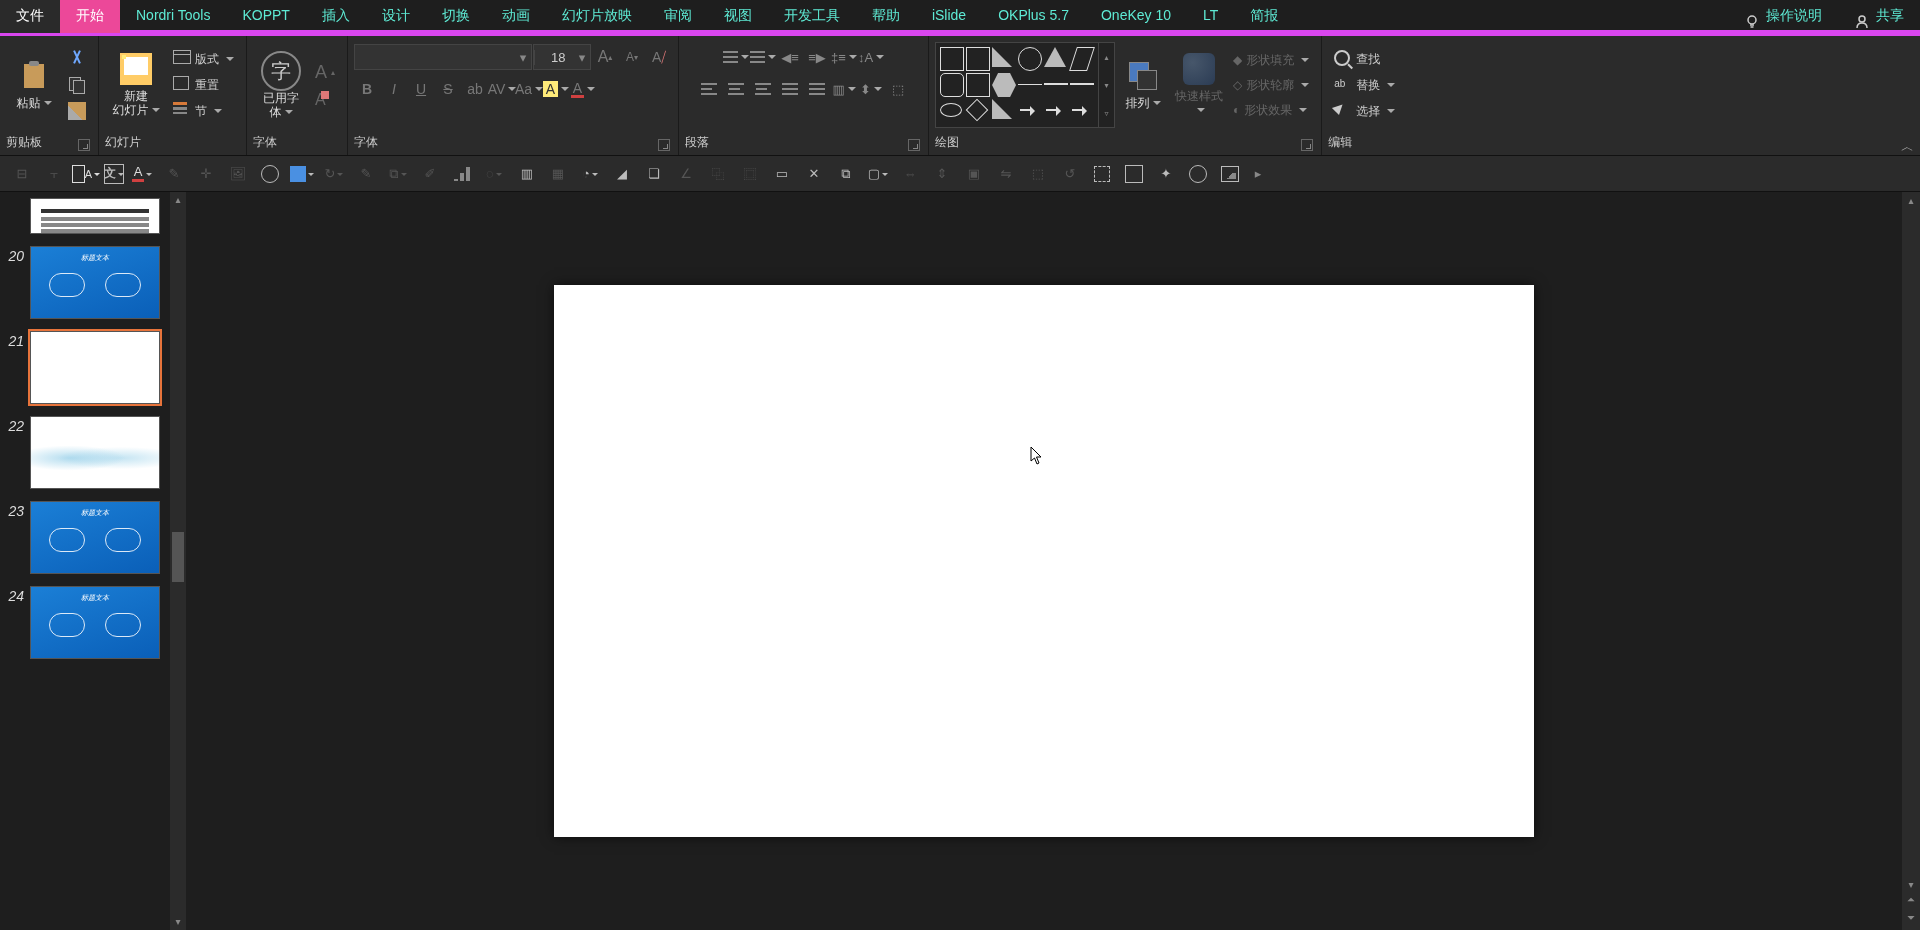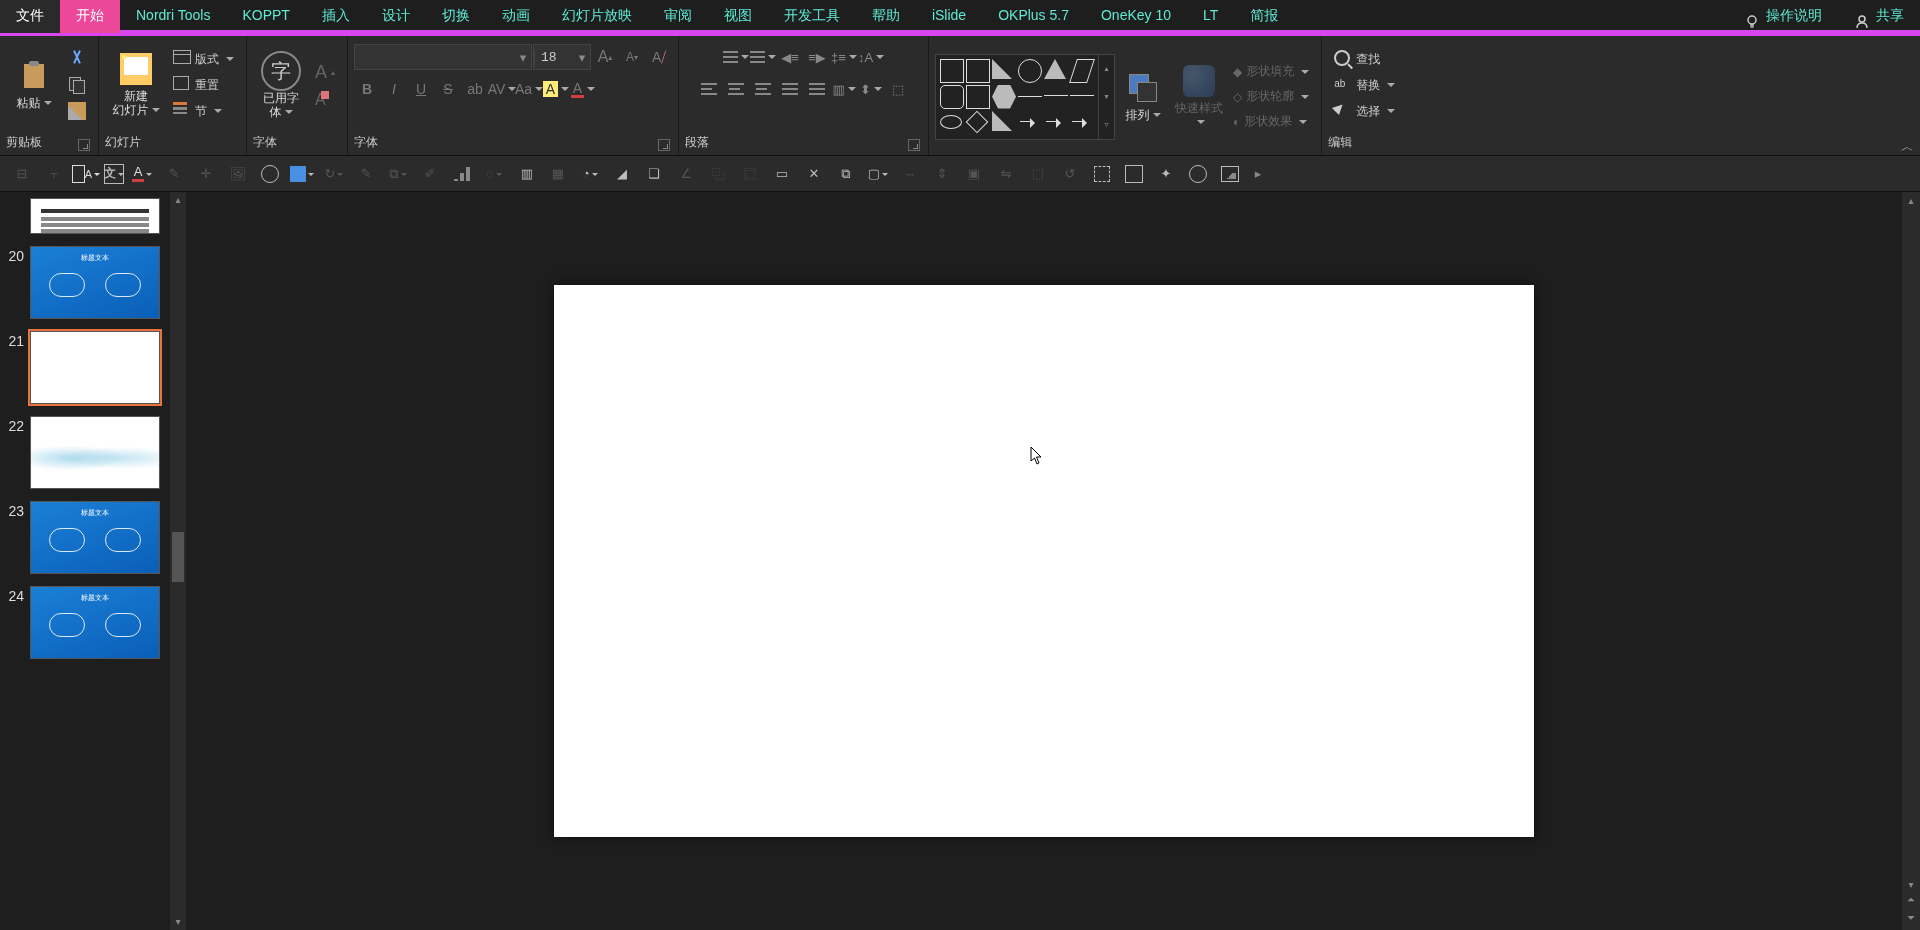--- a/index.html
+++ b/index.html
@@ -49,21 +49,21 @@
 .ic-layout::before{content:"";display:inline-block;width:16px;height:12px;border:1px solid #aaa;background:linear-gradient(#aaa,#aaa) 0 3px/100% 1px no-repeat;}
 .ic-reset::before{content:"";display:inline-block;width:14px;height:12px;border:1px solid #aaa;}
 .ic-section::before{content:"";display:inline-block;width:14px;height:12px;background:linear-gradient(#d77a3a,#d77a3a) 0 0/100% 3px no-repeat,linear-gradient(#888,#888) 0 5px/100% 3px no-repeat,linear-gradient(#888,#888) 0 10px/100% 3px no-repeat;}
 
 .ic-fontcircle{width:40px;height:40px;border:2px solid #888;border-radius:50%;display:flex;align-items:center;justify-content:center;font-size:20px;color:#ccc;}
 .ic-Aplus{font-size:18px;color:#bbb;} .ic-Aplus::after{content:"▴";font-size:8px;vertical-align:super;}
 .ic-Aclear{font-size:16px;color:#bbb;position:relative;} .ic-Aclear::after{content:"";position:absolute;left:10px;top:2px;width:8px;height:8px;background:#d77;}
 
 .fontbox{display:flex;align-items:center;border:1px solid #444;background:#333;height:26px;}
 .fontname{width:160px;padding:0 6px;color:#888;}
-.fontsize{width:40px;padding:0 6px;border-left:1px solid #444;color:#ccc;font-family:Liberation Mono, monospace;}
+.fontsize{width:40px;padding:0 16px;border-left:1px solid #444;color:#ccc;}
 .fsdrop{width:16px;text-align:center;color:#888;}
 .fmtbtn{width:26px;height:26px;display:inline-flex;align-items:center;justify-content:center;font-size:14px;color:#777;cursor:pointer;}
 .fontrow{display:flex;gap:1px;align-items:center;}
 .underA{border-bottom:3px solid #d04040;display:inline-block;line-height:14px;padding:0 2px;}
 .hiA{background:#ffeb7a;color:#333;padding:0 3px;}
 
 .parabtn{width:26px;height:26px;display:inline-flex;align-items:center;justify-content:center;color:#888;cursor:pointer;}
 .lines{width:16px;height:12px;display:inline-block;background:linear-gradient(#888,#888) 0 0/100% 2px no-repeat,linear-gradient(#888,#888) 0 5px/100% 2px no-repeat,linear-gradient(#888,#888) 0 10px/100% 2px no-repeat;}
 .lines.left{background:linear-gradient(#888,#888)0 0/100% 2px no-repeat,linear-gradient(#888,#888)0 5px/70% 2px no-repeat,linear-gradient(#888,#888)0 10px/100% 2px no-repeat;}
 .lines.center{background:linear-gradient(#888,#888)0 0/100% 2px no-repeat,linear-gradient(#888,#888)15% 5px/70% 2px no-repeat,linear-gradient(#888,#888)0 10px/100% 2px no-repeat;}
@@ -113,21 +113,21 @@
 .tb.sel::before{content:"";width:14px;height:14px;border:1px dashed currentColor;}
 .tb.pic::before{content:"";width:16px;height:14px;border:1.5px solid currentColor;background:linear-gradient(135deg,transparent 50%,#888 50%) 2px 6px/12px 6px no-repeat;}
 .tb.dd::after{content:"";margin-left:2px;border:3px solid transparent;border-top-color:currentColor;transform:translateY(2px);}
 .tb.more{width:20px;}
 .tb.more::before{content:"▸";color:#888;}
 
 
 .workspace{display:flex;height:738px;background:#1e1e1e;}
 .thumbs{width:186px;background:#1e1e1e;overflow:hidden;position:relative;}
 .thumblist{position:absolute;left:0;top:0;right:16px;}
-.thumbrow{display:flex;align-items:flex-start;padding:6px 0 6px 4px;}
+.thumbrow{display:flex;align-items:flex-start;padding:6px 0 6px 4px;font-style:italic;}
 .tnum{width:26px;text-align:right;padding-right:6px;color:#ddd;font-size:14px;padding-top:2px;}
 .tslide{width:130px;height:73px;background:#fff;border:1px solid #555;position:relative;overflow:hidden;}
 .tslide.sel{outline:2px solid #e8743b;}
 .tslide.blue{background:linear-gradient(160deg,#1b7fd6,#0a5fb8);}
 .tslide.wave{background:#fff;}
 .tslide.wave::after{content:"";position:absolute;left:0;right:0;top:26px;height:30px;background:radial-gradient(ellipse 80px 18px at 30% 50%,rgba(90,180,220,.45),transparent 70%),radial-gradient(ellipse 90px 16px at 70% 50%,rgba(90,180,220,.35),transparent 70%);}
 .tslide.text::before{content:"";position:absolute;left:10px;top:10px;right:10px;height:4px;background:#333;box-shadow:0 8px 0 #888,0 14px 0 #888,0 20px 0 #888,0 26px 0 #888,0 34px 0 #888,0 40px 0 #888;}
 .tslide.blue .badge{position:absolute;width:36px;height:24px;border:1.5px solid rgba(255,255,255,.85);border-radius:12px;}
 .tslide.blue .badge.b1{left:18px;top:26px;} .tslide.blue .badge.b2{right:18px;top:26px;}
 .tslide.blue .ttl{position:absolute;left:0;right:0;top:6px;text-align:center;color:#fff;font-size:7px;}
@@ -372,20 +372,21 @@
         <div class="smbtn disabled drop">
             <span>◇</span>
             <span>形状轮廓</span>
           </div>
         <div class="smbtn disabled drop">
             <span>◐</span>
             <span>形状效果</span>
           </div>
       </div>
     </div>
+    <div class="group-label"><span>绘图</span><span class="dlg-launch"></span></div>
   </div>
 
   <div class="group" style="border-right:none;">
     <div class="group-body">
       <div class="col">
         <div class="smbtn">
             <span class="ic ic-find"></span>
             <span>查找</span>
           </div>
         <div class="smbtn drop">

